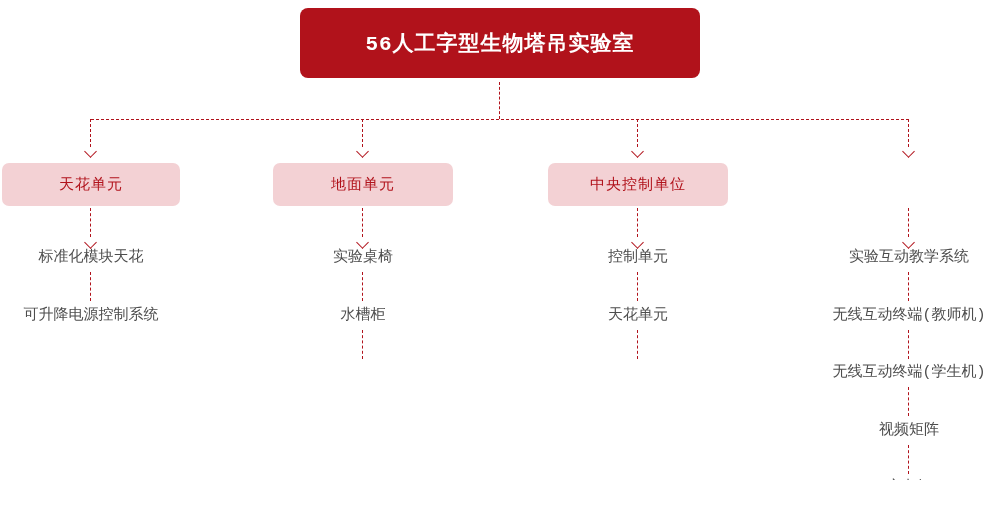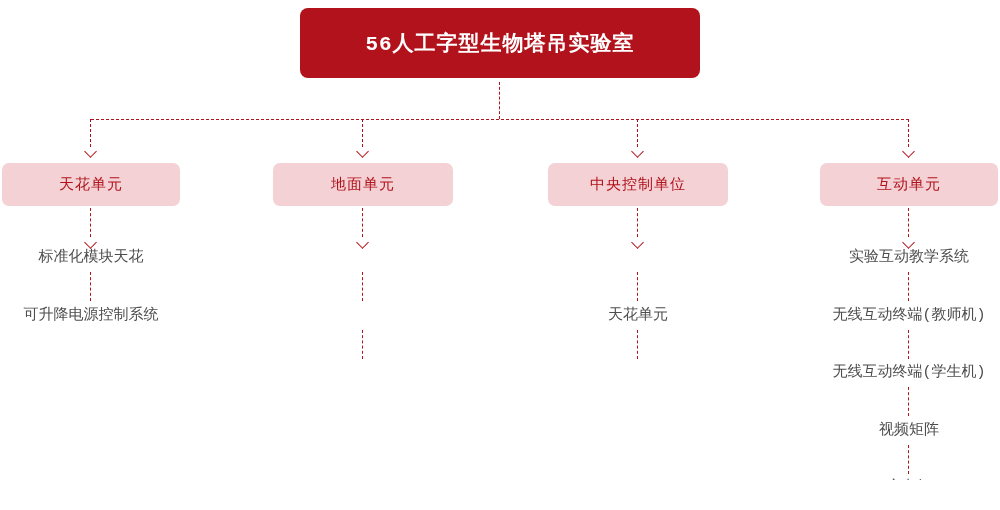--- a/index.html
+++ b/index.html
@@ -51,37 +51,37 @@
 
   <div class="node cat" style="left:2px;width:178px">
     <span>天花单元</span>
   </div>
   <div class="node cat" style="left:548px;width:180px">
     <span>中央控制单位</span>
   </div>
   <div class="node cat" style="left:273px;width:180px">
     <span>地面单元</span>
   </div>
-  <div class="node cat" style="left:820px;width:178px">
-    <span>互动单元</span>
-  </div>
 
   <div class="dash-v" style="left:90px;top:208px;height:29px"></div>
   <div class="chev" style="left:86px;top:238px"></div>
   <div class="item" style="left:-19px;top:249px">标准化模块天花</div>
   <div class="dash-v" style="left:90px;top:272px;height:29px"></div>
   <div class="item" style="left:-19px;top:307px">可升降电源控制系统</div>
 
   <div class="dash-v" style="left:362px;top:208px;height:29px"></div>
   <div class="chev" style="left:358px;top:238px"></div>
+  <div class="item" style="left:253px;top:249px">实验桌椅</div>
   <div class="dash-v" style="left:362px;top:272px;height:29px"></div>
+  <div class="item" style="left:253px;top:307px">水槽柜</div>
   <div class="dash-v" style="left:362px;top:330px;height:29px"></div>
 
   <div class="dash-v" style="left:637px;top:208px;height:29px"></div>
   <div class="chev" style="left:633px;top:238px"></div>
+  <div class="item" style="left:528px;top:249px">控制单元</div>
   <div class="dash-v" style="left:637px;top:272px;height:29px"></div>
   <div class="item" style="left:528px;top:307px">天花单元</div>
   <div class="dash-v" style="left:637px;top:330px;height:29px"></div>
 
   <div class="dash-v" style="left:908px;top:208px;height:29px"></div>
   <div class="chev" style="left:904px;top:238px"></div>
   <div class="item" style="left:799px;top:249px">实验互动教学系统</div>
   <div class="dash-v" style="left:908px;top:272px;height:29px"></div>
   <div class="item" style="left:799px;top:307px">无线互动终端(教师机)</div>
   <div class="dash-v" style="left:908px;top:330px;height:29px"></div>

